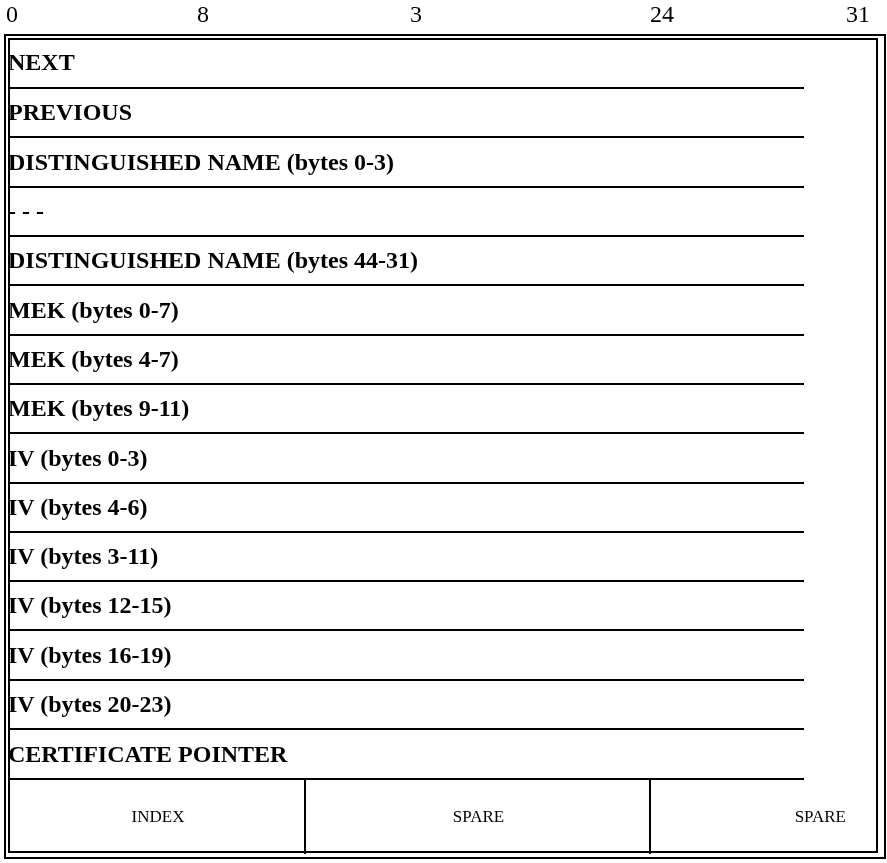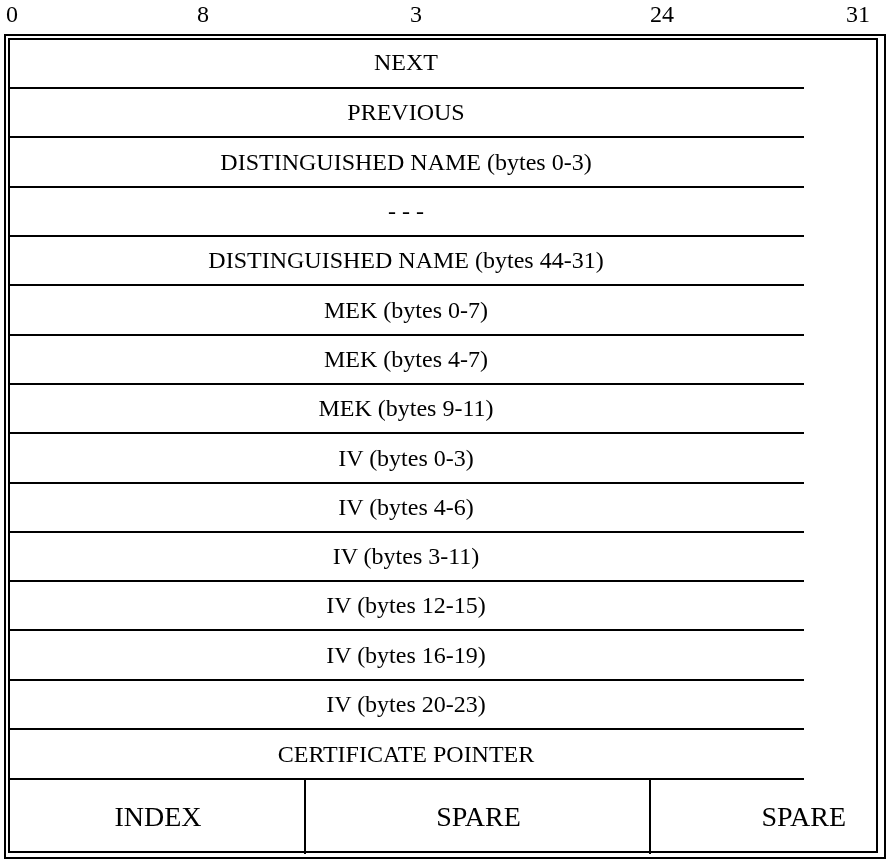--- a/index.html
+++ b/index.html
@@ -4,24 +4,24 @@
 <style>
   html, body { margin: 0; padding: 0; background: #ffffff; }
   body { width: 887px; height: 863px; position: relative; overflow: hidden;
          font-family: "Liberation Serif", "DejaVu Serif", serif; color: #000; }
   .bitlabel { position: absolute; top: 0px; font-size: 24px; line-height: 28px; }
   .outer { position: absolute; left: 4px; top: 34px; width: 882px; height: 825px;
            border: 2px solid #000; box-sizing: border-box; }
   .inner { position: absolute; left: 8px; top: 38px; width: 870px; height: 815px;
            border: 2px solid #000; box-sizing: border-box; }
   .row { position: absolute; left: 8px; width: 796px; box-sizing: border-box;
-         border-bottom: 2px solid #000; display: flex; align-items: center; justify-content: center;
-         font-size: 24px; }
+         border-bottom: 2px solid #000; display: flex; align-items: center; justify-content: flex-start;
+         font-size: 24px; font-weight: bold; }
   .cell { position: absolute; display: flex; align-items: center; justify-content: center;
-          font-size: 28px; box-sizing: border-box; }
+          font-size: 17px; box-sizing: border-box; }
   .vline { position: absolute; width: 2px; background: #000; }
 </style>
 </head>
 <body>
 
 <div>
   <span class="bitlabel" style="left:6px">0</span>
   <span class="bitlabel" style="left:197px">8</span>
   <span class="bitlabel" style="left:410px">3</span>
   <span class="bitlabel" style="left:650px">24</span>

